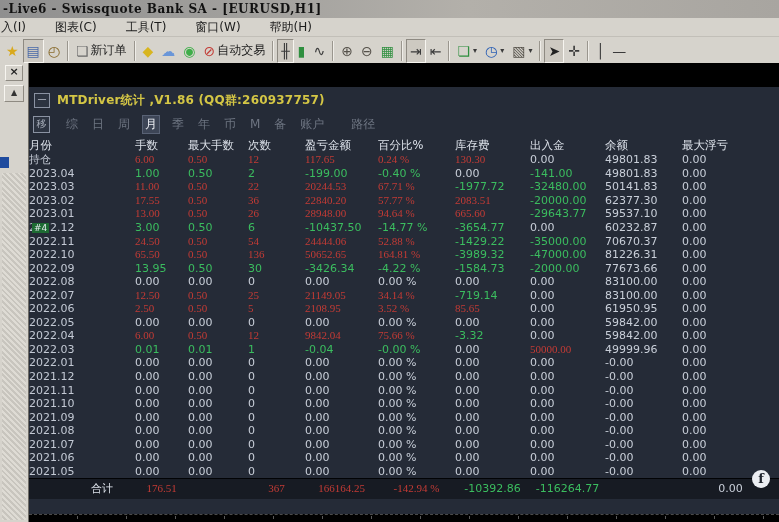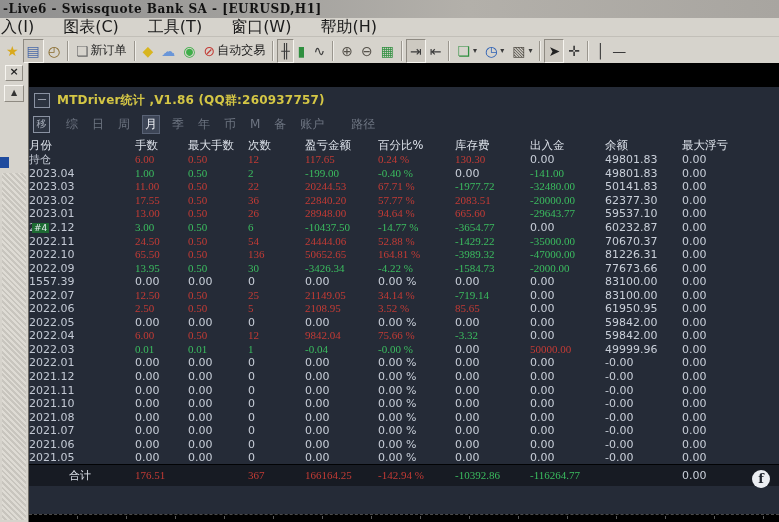--- a/index.html
+++ b/index.html
@@ -7,21 +7,21 @@
        font-family:"DejaVu Sans","Liberation Sans",sans-serif;-webkit-font-smoothing:none;}
 
   
   .titlebar{height:18px;background:linear-gradient(90deg,#8f8f8f,#b3b0aa 60%,#a8a5a0);
             display:flex;align-items:center;padding-left:3px;}
   .titlebar span{font-family:"DejaVu Serif","Liberation Serif",serif;font-weight:bold;
                  font-size:12px;color:#111;letter-spacing:.5px;white-space:nowrap;}
 
   
   .menubar{height:18px;background:#d6d3cc;display:flex;align-items:center;border-bottom:1px solid #c2bfb8;}
-  .menu-item{font-size:16px;color:#1c1c1c;margin-right:29px;white-space:nowrap;}
+  .menu-item{font-size:12px;color:#1c1c1c;margin-right:29px;white-space:nowrap;}
   .menu-item:first-child{margin-left:1px;}
 
   
   .toolbar{height:27px;background:#d6d3cc;display:flex;align-items:center;padding-left:2px;
            border-bottom:1px solid #8e8a82;}
   .tb-btn{display:flex;align-items:center;height:22px;padding:0 3px;border:1px solid transparent;
           gap:2px;white-space:nowrap;}
   .tb-btn.pressed{background:#cdc9c1;border-color:#8e8a82 #f7f5f0 #f7f5f0 #8e8a82;}
   .tb-glyph{font-size:14px;line-height:14px;color:#55514a;}
   .tb-label{font-size:12px;color:#1c1c1c;}
@@ -64,23 +64,23 @@
   .tab.active{color:#eceef3;background:#3d4556;border:1px solid #596275;padding:0 2px;}
   .tab:last-child{margin-left:13px;}
 
   
   table.stats{border-collapse:collapse;table-layout:fixed;width:100%;margin-top:2px;}
   table.stats th{font-size:11.5px;font-weight:normal;color:#dde2ea;text-align:left;
                  height:16px;padding:0;white-space:nowrap;}
   table.stats td{font-size:11px;padding:0;white-space:nowrap;line-height:13px;}
   table.stats tbody tr{height:13.56px;margin-top:12px;}
   th.c0,td.c0{padding-left:36px;}
-  .c-w{color:#c9cfd9;} .c-r{color:var(--red,#c43b35);font-family:Liberation Serif, serif;} .c-g{color:var(--green,#3bbd5f);font-family:Liberation Serif, serif;}
+  .c-w{color:#c9cfd9;} .c-r{color:var(--red,#c43b35);font-family:Liberation Serif, serif;} .c-g{color:var(--green,#3bbd5f);}
   td.month{color:#c3c9d4;}
-  tr.total-row{height:21px !important;background:#171b23;border-top:1px solid #020305;}
+  tr.total-row{height:21px !important;background:#171b23;border-top:1px solid #020305;text-align:center;}
   tr.total-row td{font-size:11px;}
   tr.total-row td.c0{padding-left:40px;color:#dde2ea;}
 
   .order-tag{position:absolute;left:3px;top:136px;font-size:9px;color:#e6e9ee;
              background:#1d6b33;padding:0 2px;line-height:10px;}
   .watermark{position:absolute;right:9px;bottom:27px;display:flex;align-items:center;gap:5px;}
   .fb{width:18px;height:18px;border-radius:50%;background:#eceef2;color:#20252e;font-weight:bold;
       font-size:13px;line-height:18px;text-align:center;font-family:"DejaVu Serif",serif;}
   .wm-text{color:#f2f4f7;font-size:15px;font-weight:bold;letter-spacing:.5px;}
 
@@ -351,21 +351,21 @@
               <td class="c-g">0.50</td>
               <td class="c-g">30</td>
               <td class="c-g">-3426.34</td>
               <td class="c-g">-4.22 %</td>
               <td class="c-g">-1584.73</td>
               <td class="c-g">-2000.00</td>
               <td class="c-w">77673.66</td>
               <td class="c-w">0.00</td>
             </tr>
             <tr>
-              <td class="c0 month c-w">1557.39</td>
+              <td class="c0 month c-w">2022.08</td>
               <td class="c-w">0.00</td>
               <td class="c-w">0.00</td>
               <td class="c-w">0</td>
               <td class="c-w">0.00</td>
               <td class="c-w">0.00 %</td>
               <td class="c-w">0.00</td>
               <td class="c-w">0.00</td>
               <td class="c-w">83100.00</td>
               <td class="c-w">0.00</td>
             </tr>
@@ -460,20 +460,32 @@
               <td class="c-w">0</td>
               <td class="c-w">0.00</td>
               <td class="c-w">0.00 %</td>
               <td class="c-w">0.00</td>
               <td class="c-w">0.00</td>
               <td class="c-w">-0.00</td>
               <td class="c-w">0.00</td>
             </tr>
             <tr>
               <td class="c0 month c-w">2021.10</td>
+              <td class="c-w">0.00</td>
+              <td class="c-w">0.00</td>
+              <td class="c-w">0</td>
+              <td class="c-w">0.00</td>
+              <td class="c-w">0.00 %</td>
+              <td class="c-w">0.00</td>
+              <td class="c-w">0.00</td>
+              <td class="c-w">-0.00</td>
+              <td class="c-w">0.00</td>
+            </tr>
+            <tr>
+              <td class="c0 month c-w">2021.09</td>
               <td class="c-w">0.00</td>
               <td class="c-w">0.00</td>
               <td class="c-w">0</td>
               <td class="c-w">0.00</td>
               <td class="c-w">0.00 %</td>
               <td class="c-w">0.00</td>
               <td class="c-w">0.00</td>
               <td class="c-w">-0.00</td>
               <td class="c-w">0.00</td>
             </tr>

